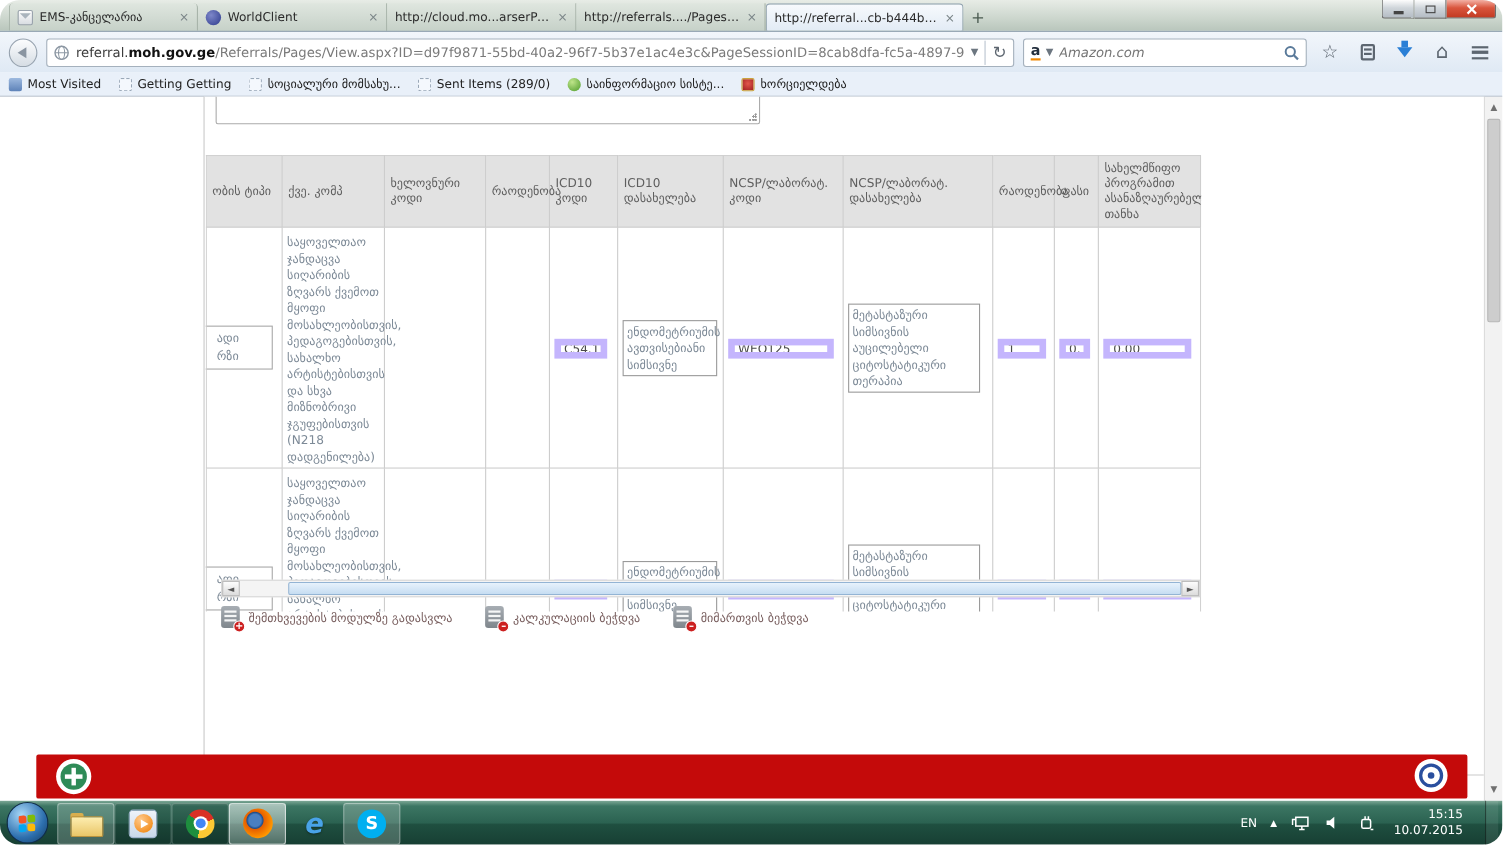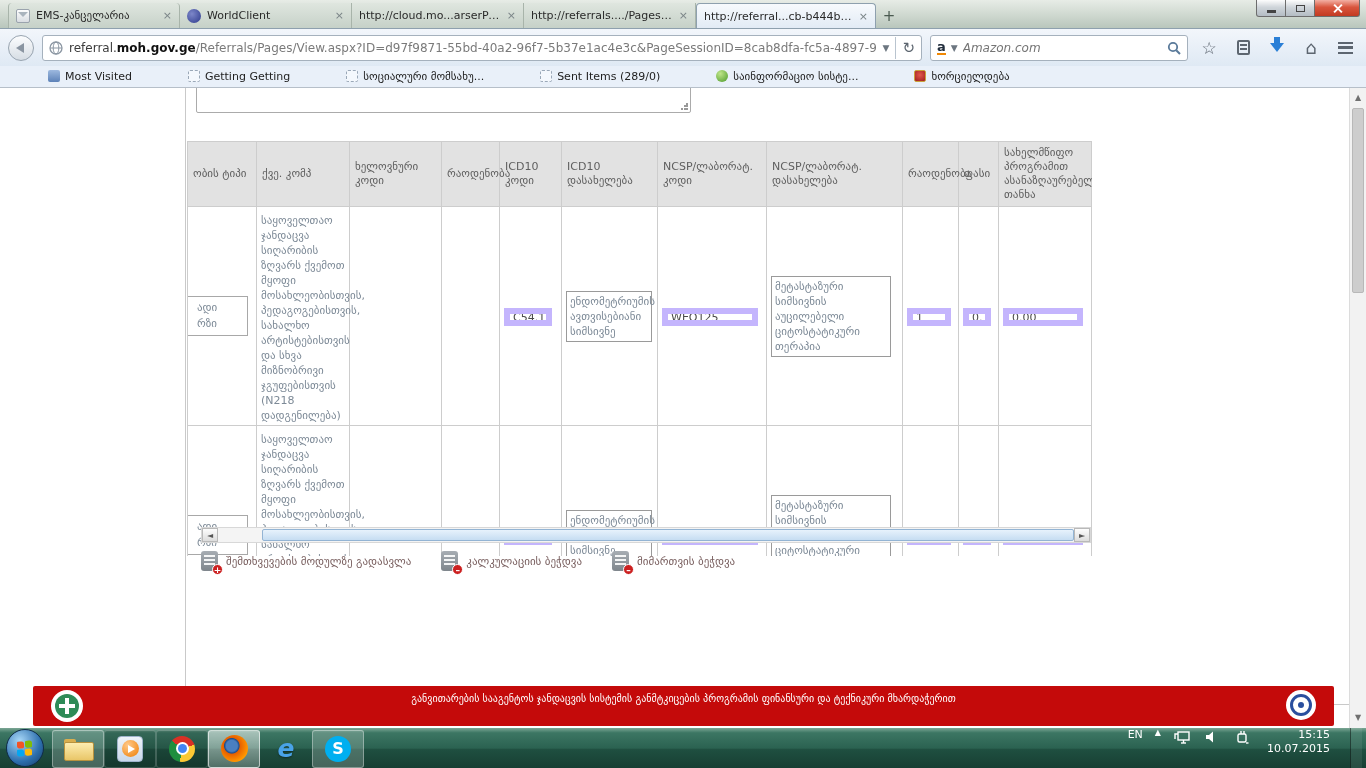--- a/index.html
+++ b/index.html
@@ -1,18 +1,18 @@
 <!DOCTYPE html>
 <html><head>
 <meta charset="utf-8">
 <style>
   * { margin:0; padding:0; box-sizing:border-box; }
   html,body { width:1366px; height:768px; overflow:hidden; }
   body { font-family:"DejaVu Sans", sans-serif; }
-  .screen { position:relative; width:1366px; height:768px; background:#fff; overflow:hidden; }
+  .screen { position:relative; width:1366px; height:768px; background:#fff; overflow:hidden;border-radius:18px; }
 
   
   .tabbar { position:absolute; left:0; top:0; width:1366px; height:28px;
             background:linear-gradient(180deg,#e7ece6 0%,#ccd6cd 60%,#b9c6bc 100%); }
   .tabs { position:absolute; left:8px; top:3px; height:25px; display:flex; }
   .tab { width:172px; height:25px; display:flex; align-items:center; gap:6px; padding:0 7px;
          font-size:11px; color:#2a2a2a; border-right:1px solid #a8b4aa;
          background:linear-gradient(180deg,#dfe6df,#c6d1c8); overflow:hidden; }
   .tab:first-child { border-left:1px solid #a8b4aa; border-radius:4px 4px 0 0; }
   .tab.active { background:linear-gradient(180deg,#f7fafd,#e2ebf5); border:1px solid #8ea0ae;
@@ -64,21 +64,21 @@
   .dl-arrow { width:0; height:0; border-left:7px solid transparent; border-right:7px solid transparent; border-top:9px solid #2a7fd6; position:relative; }
   .dl-arrow::before { content:""; position:absolute; left:-3px; top:-15px; width:6px; height:6px; background:#2a7fd6; }
   .home { font-size:18px; }
   .hamb { width:15px; height:12px; border-top:2.5px solid #5d6670; border-bottom:2.5px solid #5d6670; position:relative; }
   .hamb::before { content:""; position:absolute; left:0; top:2.7px; width:15px; height:2.5px; background:#5d6670; }
   .sep { width:1px; height:22px; background:#b9c4cf; }
 
   
   .bookbar { position:absolute; left:0; top:66px; width:1366px; height:22px; background:#e9f0f9;
              border-bottom:1px solid #b6bfc9; display:flex; align-items:center; padding:0 8px; gap:16px; font-size:11px; color:#222; }
-  .bm { display:flex; align-items:flex-start; gap:5px; white-space:nowrap;margin-left:40px; }
+  .bm { display:flex; align-items:flex-end; gap:5px; white-space:nowrap; }
   .bm-ico { width:12px; height:12px; flex:0 0 auto; }
   .bm-blue { background:linear-gradient(180deg,#9db9df,#5d82b8); border-radius:2px; }
   .bm-dotted { border:1px dashed #9aa8b8; border-radius:2px; background:#f4f8fd; }
   .bm-green { background:radial-gradient(circle at 35% 30%,#bfe58a,#4c9a2a); border-radius:50%; }
   .bm-coat { background:radial-gradient(circle at 50% 40%,#e2574c,#a01f1f); border:1px solid #caa23c; border-radius:2px; }
 
   
   .viewport { position:absolute; left:0; top:88px; width:1349px; height:640px; background:#fff; overflow:hidden; }
   .panel { position:absolute; left:185px; top:-30px; width:1300px; height:647px;
            border:1px solid #c9c9c9; border-radius:0 0 8px 8px; background:#fff; }
@@ -169,21 +169,21 @@
   .ico-chrome { width:26px; height:26px; border-radius:50%;
                 background:conic-gradient(from -50deg,#d93025 0 120deg,#fcc934 120deg 240deg,#1e8e3e 240deg 360deg);
                 display:flex; align-items:center; justify-content:center; }
   .ico-chrome .hub { width:13px; height:13px; border-radius:50%; background:#fff; display:flex; align-items:center; justify-content:center; }
   .ico-chrome .hub span { width:9px; height:9px; border-radius:50%; background:#4285f4; }
   .ico-ff { width:27px; height:27px; border-radius:50%;
             background:radial-gradient(circle at 40% 40%,#4a7fc1 0 24%,#1f4e8c 32%,#e66000 36%,#ff9500 70%,#ffcb00 100%); }
   .ico-ie { font-size:25px; font-style:italic; font-weight:bold; color:#49a3e8; line-height:25px; text-shadow:0 1px 2px rgba(0,0,0,.4); }
   .ico-skype { width:26px; height:26px; border-radius:50%; background:#00aff0; color:#fff; font-weight:bold; font-size:16px;
                display:flex; align-items:center; justify-content:center; }
-  .tray { margin-left:auto; display:flex; align-items:flex-start; gap:12px; padding-right:4px; color:#fff; }
+  .tray { margin-left:auto; display:flex; align-items:center; gap:12px; padding-right:4px; color:#fff; }
   .tray-lang { font-size:11px; }
   .tray-caret { font-size:8px; }
   .tray-ico { width:18px; height:18px; display:flex; align-items:center; justify-content:center; }
   .clock { text-align:right; font-size:11px; line-height:14px; margin-left:4px; }
   .showdesk { width:12px; height:40px; background:rgba(255,255,255,.08); border-left:1px solid rgba(0,0,0,.45); margin-left:8px; }
 </style>
 </head>
 <body>
 
 <div class="screen">
@@ -403,21 +403,20 @@
             </span>
           <span>მიმართვის ბეჭდვა</span>
         </div>
       </div>
     </div>
 
     <div class="footer">
       <div class="logo logo-l">
           <span class="logo-green"></span>
         </div>
-      <div>განვითარების სააგენტოს ჯანდაცვის სისტემის განმტკიცების პროგრამის ფინანსური და ტექნიკური მხარდაჭერით</div>
       <div class="logo logo-r">
           <span class="logo-blue"></span>
         </div>
     </div>
   </div>
 
   <div class="vscroll">
     <div class="vs-arrow vs-up">▲</div>
     <div class="vs-thumb"></div>
     <div class="vs-arrow vs-down">▼</div>

